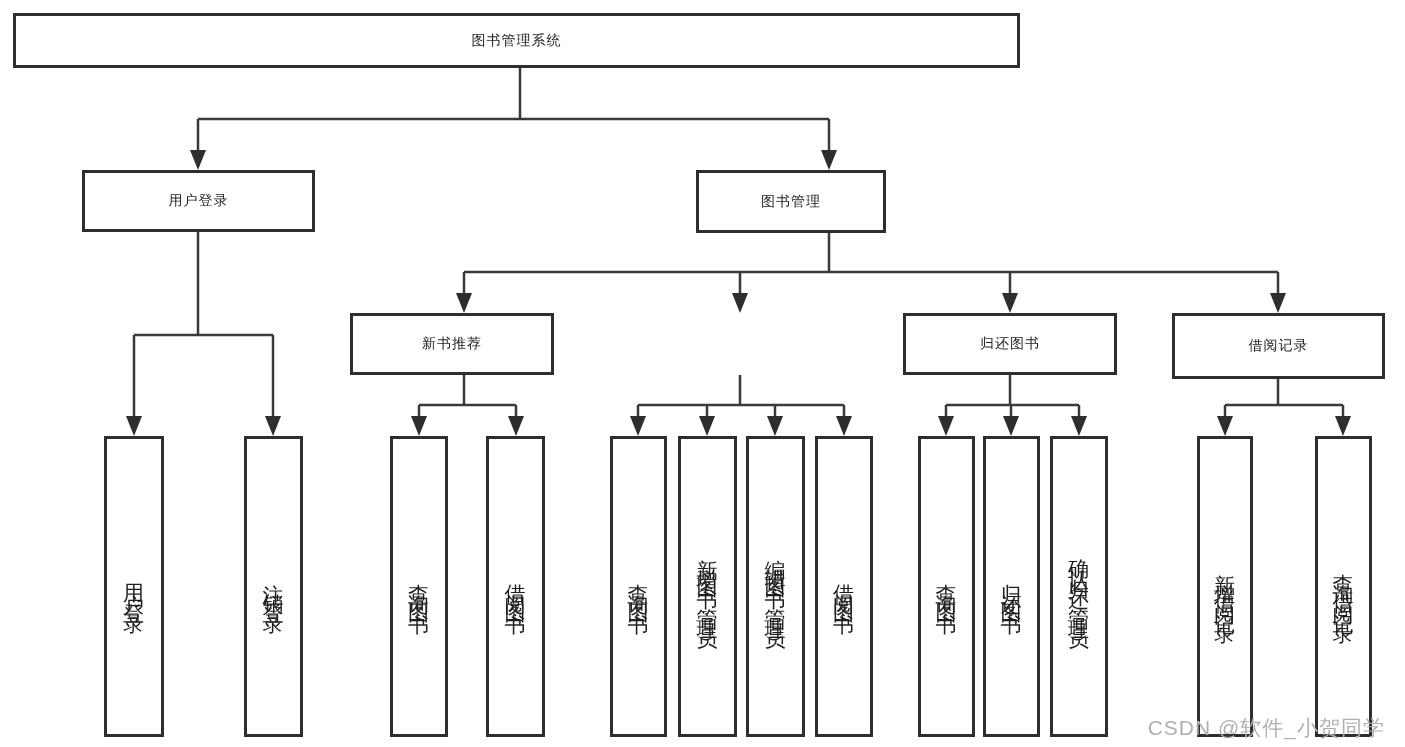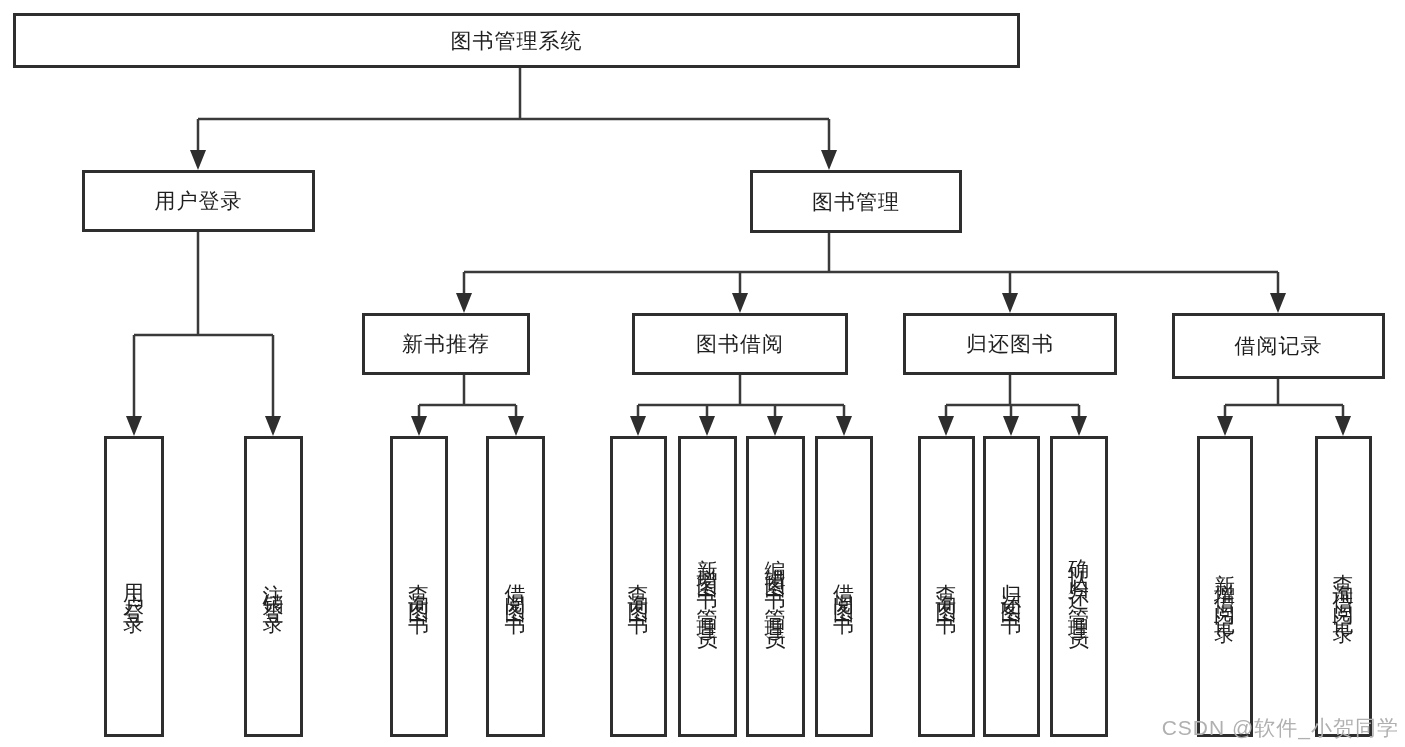--- a/index.html
+++ b/index.html
@@ -21,34 +21,34 @@
     position: absolute;
     box-sizing: border-box;
     border: 3px solid #2e2e2e;
     background: #ffffff;
     display: flex;
     align-items: center;
     justify-content: center;
     color: #1f1f1f;
   }
   .node.h span {
-    font-size: 21px;
+    font-size: 14px;
     letter-spacing: 1px;
     white-space: nowrap;
   }
   .node.v span {
     writing-mode: vertical-rl;
     text-orientation: mixed;
     font-size: 21px;
     letter-spacing: 10px;
     line-height: 1;
   }
   .watermark {
     position: absolute;
-    right: 6px;
+    right: 20px;
     top: 714px;
     font-size: 21px;
     color: #b0b0b0;
     letter-spacing: 1px;
     white-space: nowrap;
   }
 </style>
 </head>
 <body>
 
@@ -97,29 +97,26 @@
     </g>
   </svg>
 
   <div class="node h" style="left:13px;top:13px;width:1007px;height:55px">
     <span>图书管理系统</span>
   </div>
 
   <div class="node h" style="left:82px;top:170px;width:233px;height:62px">
     <span>用户登录</span>
   </div>
-  <div class="node h" style="left:750px;top:170px;width:212px;height:63px">
+  <div class="node h" style="left:696px;top:170px;width:190px;height:63px">
     <span>图书管理</span>
   </div>
 
-  <div class="node h" style="left:362px;top:313px;width:168px;height:62px">
+  <div class="node h" style="left:350px;top:313px;width:204px;height:62px">
     <span>新书推荐</span>
-  </div>
-  <div class="node h" style="left:632px;top:313px;width:216px;height:62px">
-    <span>图书借阅</span>
   </div>
   <div class="node h" style="left:903px;top:313px;width:214px;height:62px">
     <span>归还图书</span>
   </div>
   <div class="node h" style="left:1172px;top:313px;width:213px;height:66px">
     <span>借阅记录</span>
   </div>
 
   <div class="node v" style="left:104px;top:436px;width:60px;height:301px">
     <span>用户登录</span>

